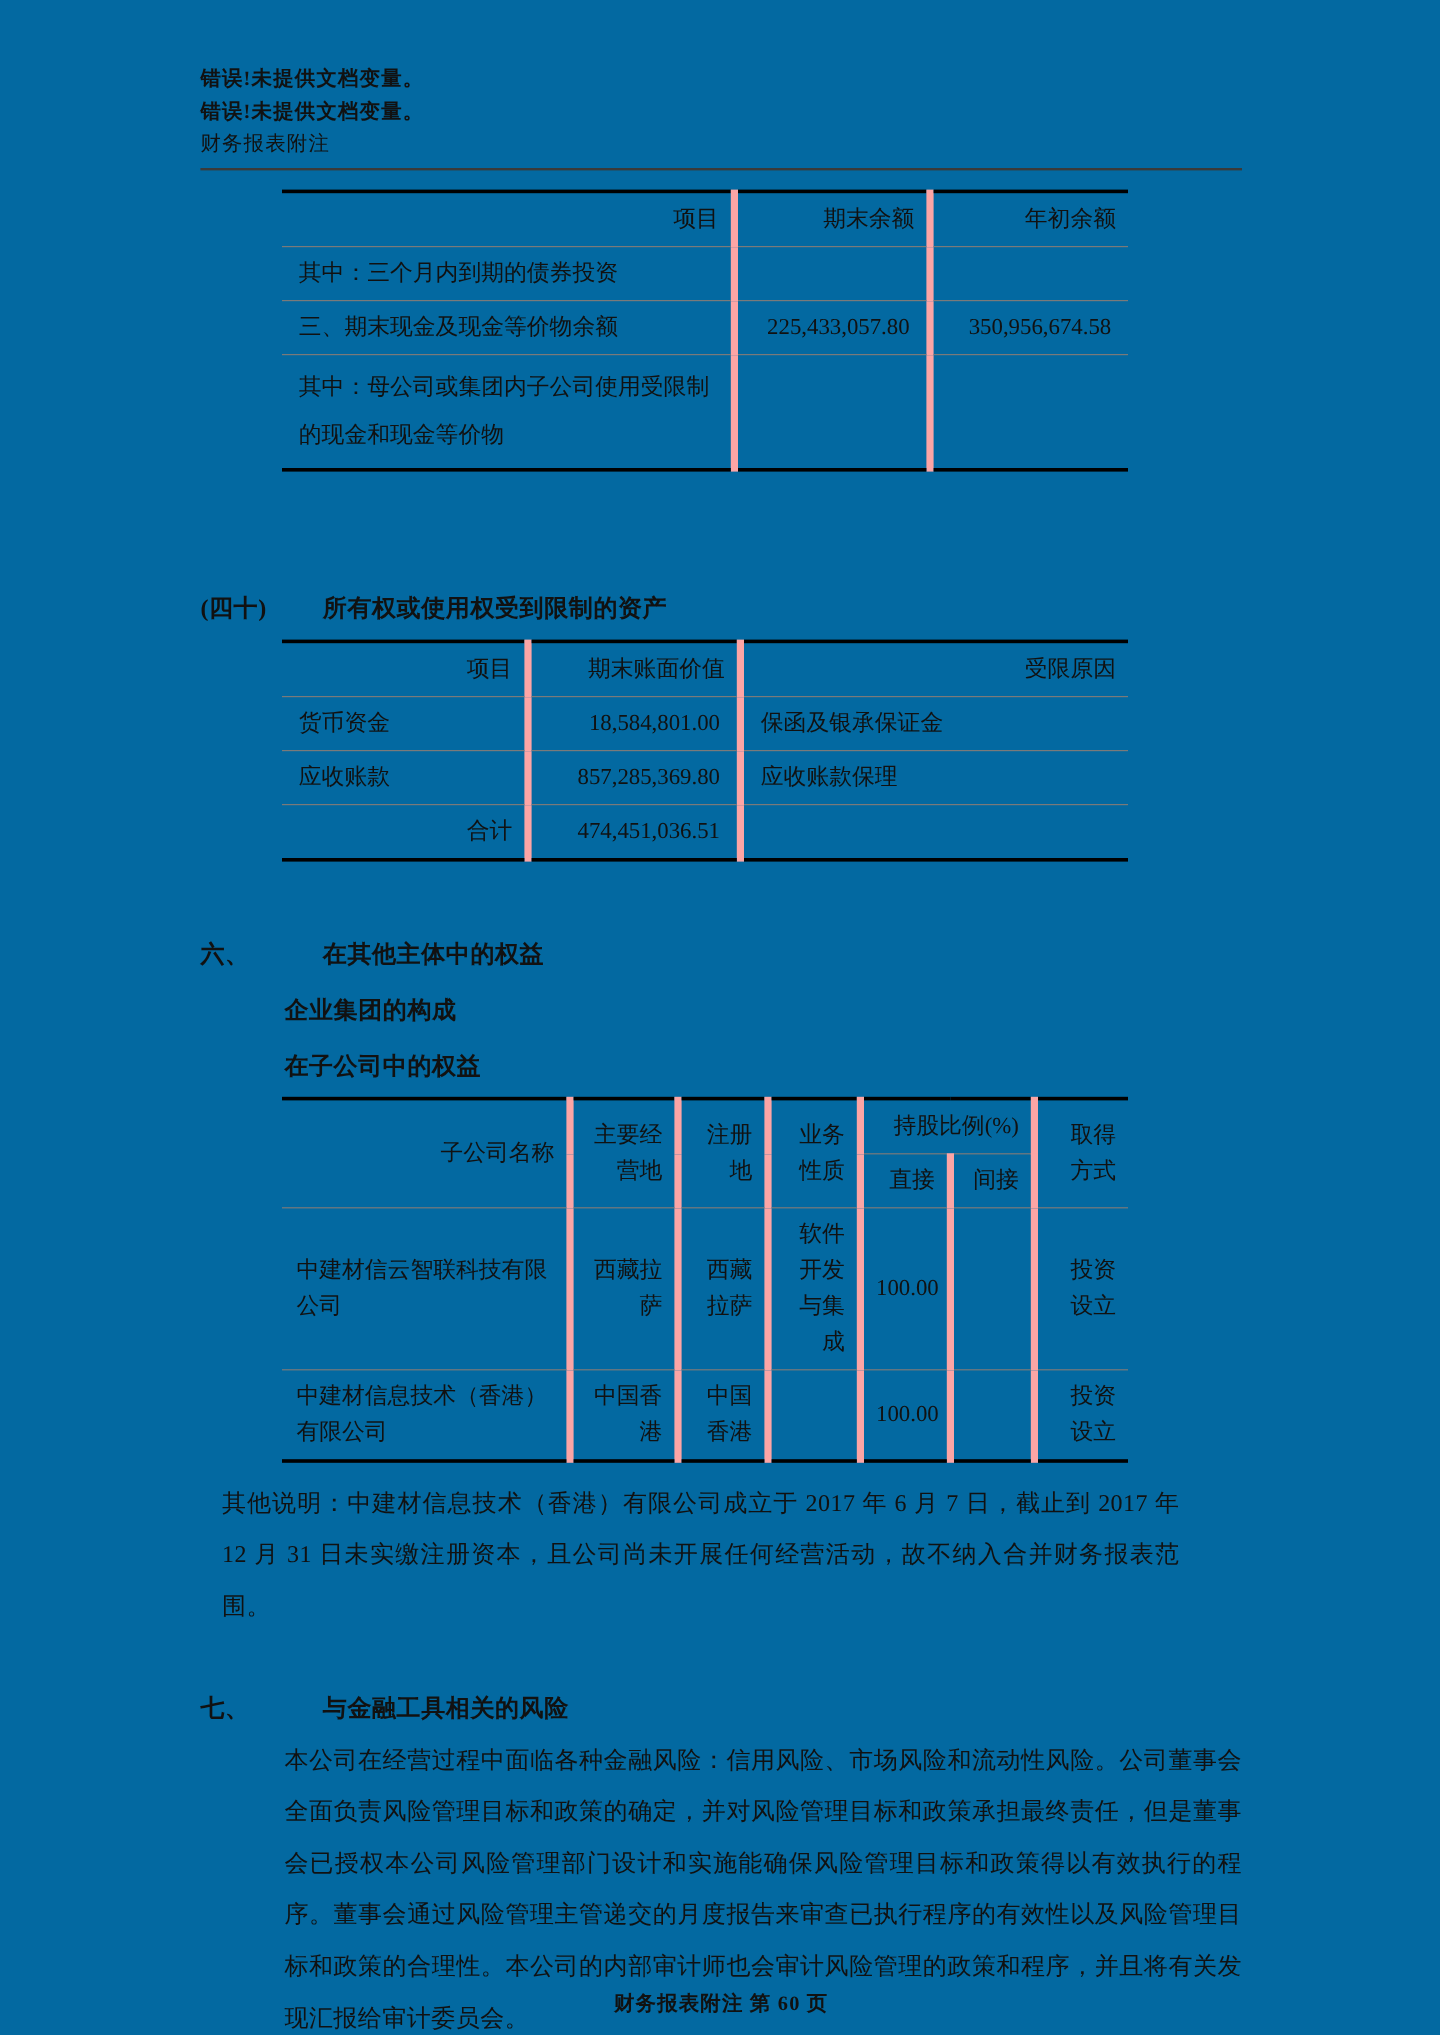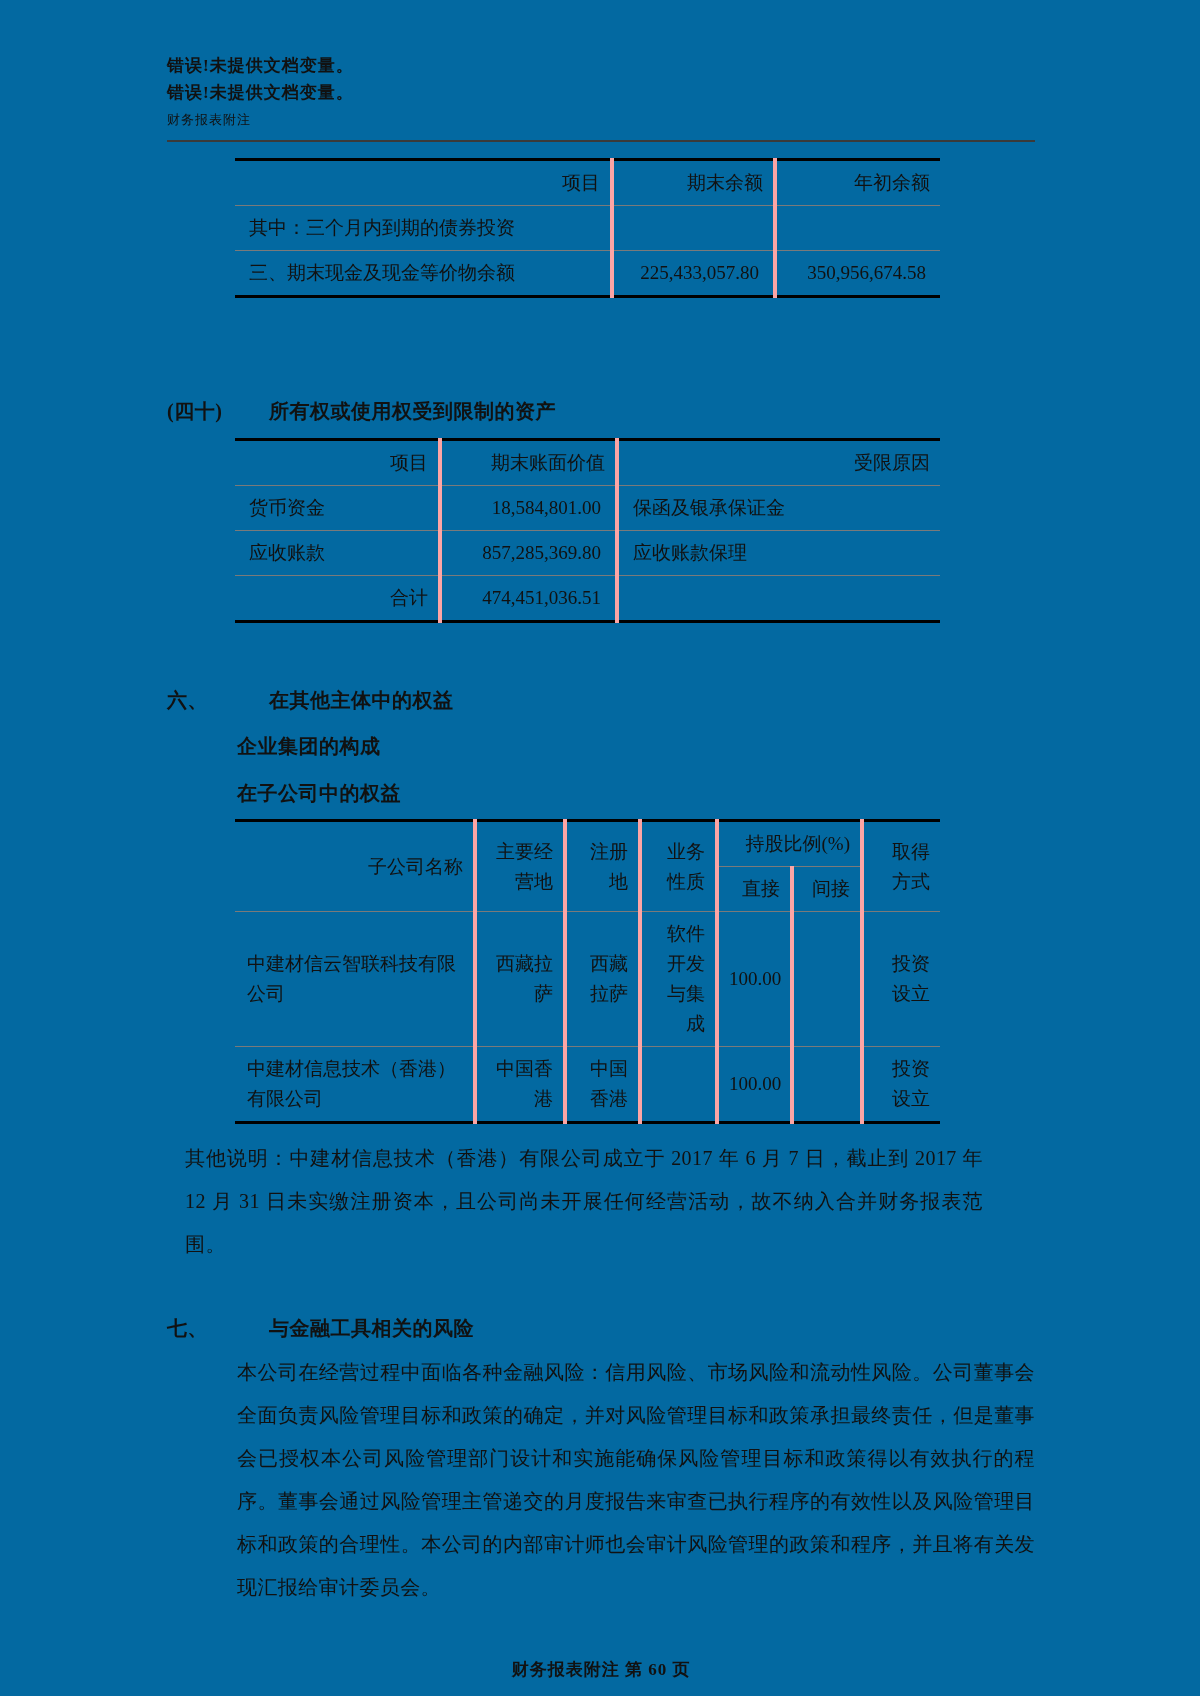--- a/index.html
+++ b/index.html
@@ -23,21 +23,21 @@
     width: 868px;
   }
   
   .doc-header .err-line {
     font-weight: bold;
     font-size: 17px;
     line-height: 27px;
     letter-spacing: 1px;
   }
   .doc-header .sub-line {
-    font-size: 13px;
+    font-size: 17px;
     line-height: 27px;
     letter-spacing: 1px;
   }
   .header-rule {
     border: none;
     border-top: 2px solid #3a3a3a;
     margin-top: 7px;
   }
   
   table.fin {
@@ -50,21 +50,21 @@
     font-size: 19px;
   }
   table.fin th, table.fin td {
     font-weight: normal;
     padding: 7px 10px;
     border-bottom: 1px solid #7a7a7a;
     vertical-align: middle;
     line-height: 30px;
   }
   table.fin tr:last-child td { border-bottom: none; }
-  table.fin .vline { border-left: 4px solid #fca5a5; }
+  table.fin .vline { border-left: 6px solid #fca5a5; }
   table.fin .c { text-align: right; }
   table.fin .l { text-align: left; padding-left: 14px; }
   table.fin .r { text-align: right; padding-right: 14px; }
   
   .tbl-cash { margin-top: 16px; }
   
   .sec-heading {
     display: flex;
     font-size: 20px;
     font-weight: bold;
@@ -139,20 +139,25 @@
       </tr>
       <tr>
         <td class="l">其中：三个月内到期的债券投资</td>
         <td class="r vline"></td>
         <td class="r vline"></td>
       </tr>
       <tr>
         <td class="l">三、期末现金及现金等价物余额</td>
         <td class="r vline">225,433,057.80</td>
         <td class="r vline">350,956,674.58</td>
+      </tr>
+      <tr>
+        <td class="l" style="line-height:40px">其中：母公司或集团内子公司使用受限制的现金和现金等价物</td>
+        <td class="r vline"></td>
+        <td class="r vline"></td>
       </tr>
     </tbody>
       </table>
 
     <div class="sec-heading sec40-heading">
       <span class="sec-num">(四十)</span>
       <span>所有权或使用权受到限制的资产</span>
     </div>
 
     <table class="fin tbl-restricted">

